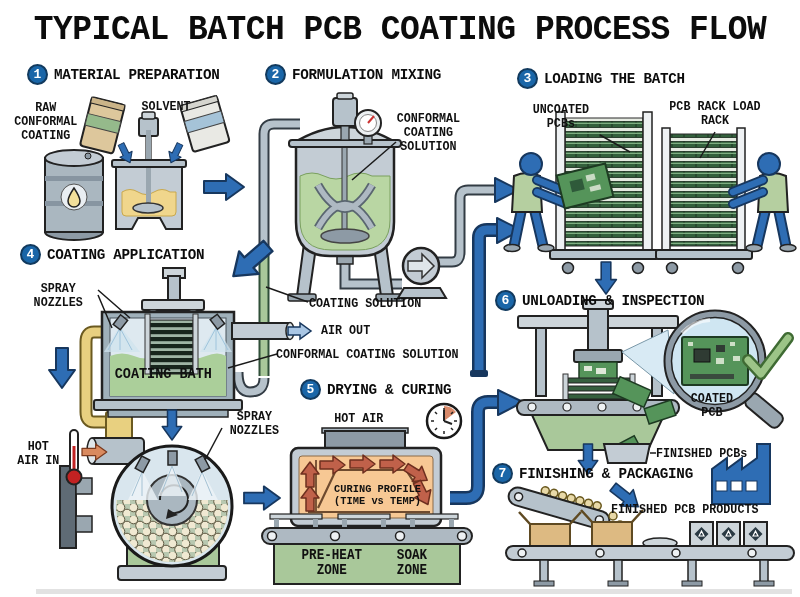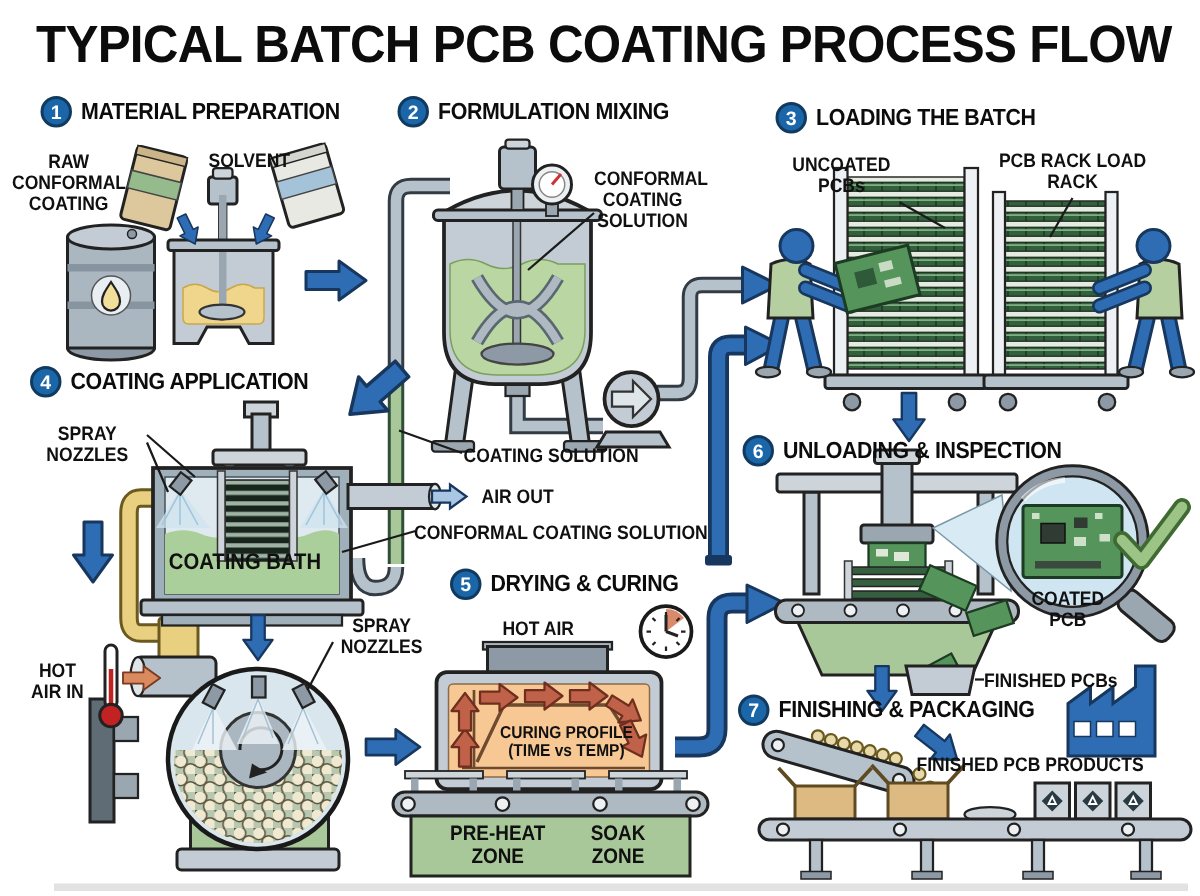--- a/index.html
+++ b/index.html
@@ -1,17 +1,17 @@
 <!DOCTYPE html>
 <html style="--badge: #1a66a8; --arrow: #2e6db4;"><head>
 <meta charset="utf-8">
 <style>
   html,body{margin:0;padding:0;background:#fff;}
   #canvas{position:relative;width:800px;height:597px;background:#ffffff;overflow:hidden;
-          font-family:Liberation Sans, sans-serif;}
+          font-family:Liberation Mono, monospace;}
   .title{position:absolute;left:0;top:10px;width:800px;text-align:center;font-weight:bold;
          font-size:35px;letter-spacing:-0.5px;transform:scaleX(.94);color:#0c0c0c;white-space:nowrap;}
   .step-head{position:absolute;display:flex;align-items:center;gap:6px;}
   .badge{width:21px;height:21px;min-width:21px;border-radius:50%;background:var(--badge,#1a66a8);
          border:2px solid #123a5e;color:#fff;font-size:13px;font-weight:bold;display:flex;
          align-items:center;justify-content:center;box-sizing:border-box;}
   .step-label{font-weight:bold;font-size:15.5px;letter-spacing:-0.3px;transform:scaleX(.92);
               transform-origin:left center;white-space:nowrap;color:#0c0c0c;}
   .lbl{position:absolute;font-weight:bold;font-size:13px;line-height:1.08;color:#101010;
        transform:scaleX(.9);transform-origin:left top;white-space:pre-line;text-align:center;}

